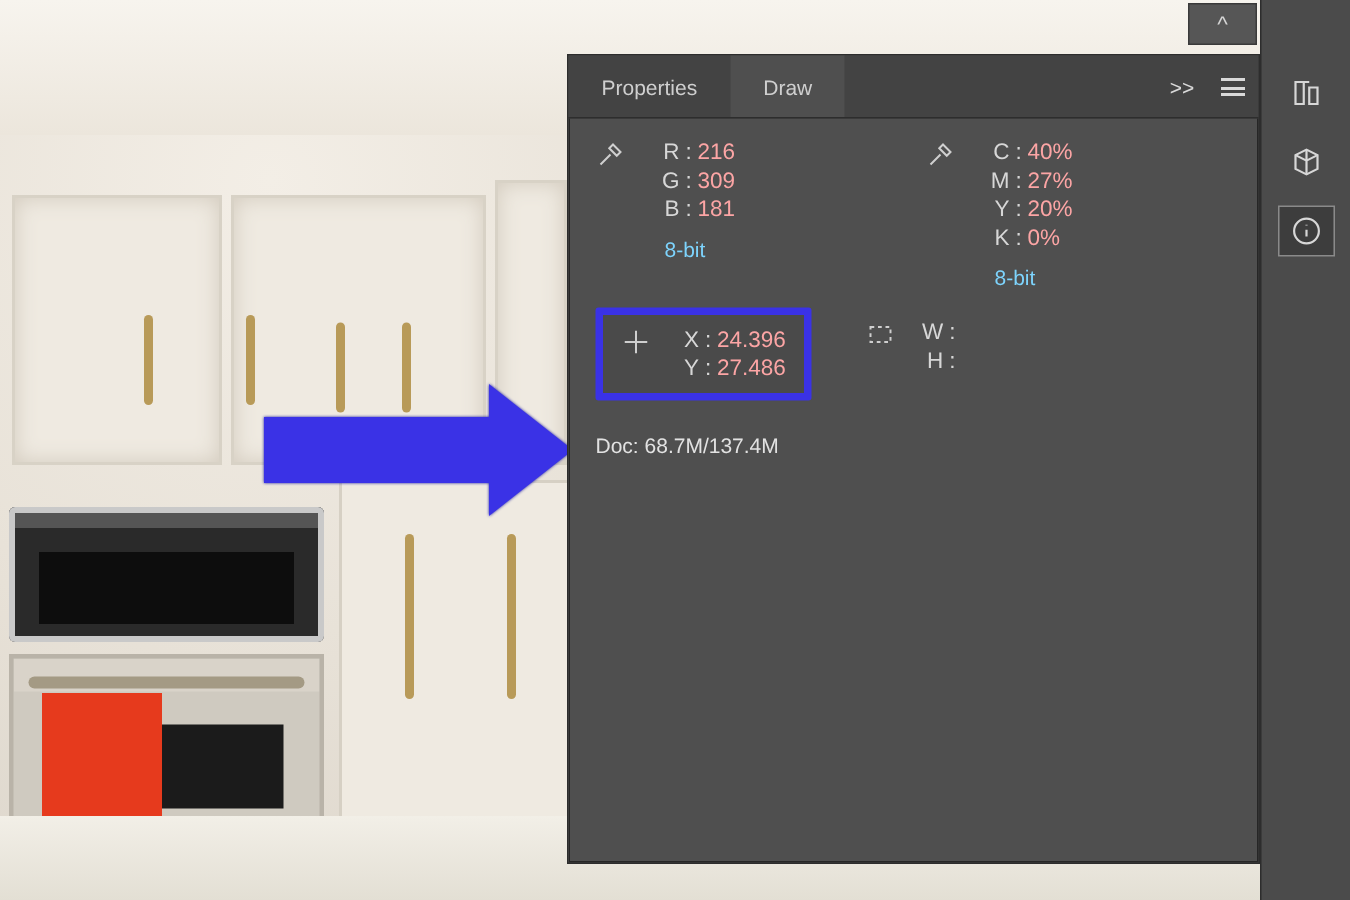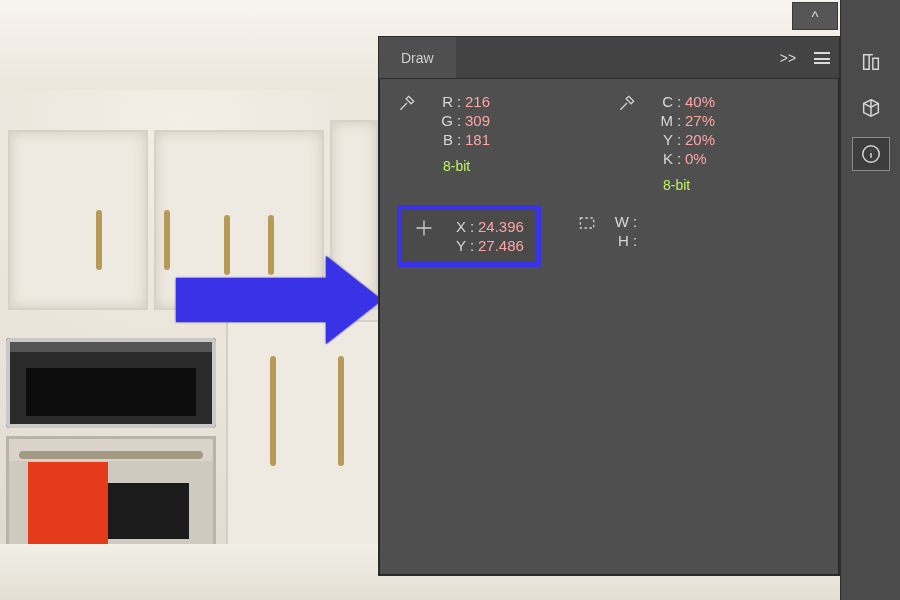--- a/index.html
+++ b/index.html
@@ -56,21 +56,21 @@
 
   .body{position:absolute;inset:42px 0 0 0;padding:14px 18px 18px 18px;}
   .cols{display:flex;gap:16px;}
   .half{flex:1;}
   .sect{display:flex;gap:10px;align-items:flex-start;}
   .eyedrop svg{width:20px;height:20px;stroke:#cfcfcf;fill:none;stroke-width:1.6;}
   .kv{display:grid;grid-template-columns:26px 12px 1fr;row-gap:2px;font-size:15px;}
   .kv .k{text-align:right;color:#d7d7d7;}
   .kv .c{text-align:left;padding-left:4px;color:#d7d7d7;}
   .kv .v{color:#fca5a5;}
-  .bitlabel{margin:10px 0 2px 46px;color:#bef264;}
+  .bitlabel{margin:10px 0 2px 46px;color:#7dd3fc;}
 
   .xyblock{display:flex;gap:24px;align-items:flex-start;margin-top:10px;}
   .xygroup{display:flex;gap:10px;align-items:flex-start;padding:8px 12px;}
   .xygroup.highlight{border:5px solid #3a32e6;background:#4a4a4a;border-radius:2px;}
   .xygroup .kv{grid-template-columns:22px 12px 1fr;}
   .crossicon svg, .rectsel svg{width:20px;height:20px;stroke:#cfcfcf;fill:none;stroke-width:1.6;}
 
   .docline{margin-top:22px;color:#e2e2e2;}
   .hint{margin-top:28px;line-height:1.55;color:#d8d8d8;max-width:420px;}
 
@@ -129,20 +129,21 @@
   <div class="dock-icon active">
     <svg viewBox="0 0 24 24">
         <circle cx="12" cy="12" r="9"></circle>
         <path d="M12 11v5M12 7.5v.5"></path>
       </svg>
   </div>
 </div>
 
 <div class="panel">
   <div class="tabbar">
+    <div class="tab">Properties</div>
     <div class="tab active">Draw</div>
     <div class="spacer"></div>
     <div class="more">&gt;&gt;</div>
     <div class="menu">
         <span class="bars"></span>
       </div>
   </div>
 
   <div class="body">
     <div class="cols">
@@ -222,15 +223,18 @@
           <span class="k">W</span>
             <span class="c">:</span>
             <span class="v"></span>
           <span class="k">H</span>
             <span class="c">:</span>
             <span class="v"></span>
         </div>
       </div>
     </div>
 
+    <div class="docline">
+      <span>Doc:</span> <span>68.7M/137.4M</span>
+    </div>
 
   </div>
 </div>
 
 </body></html>

